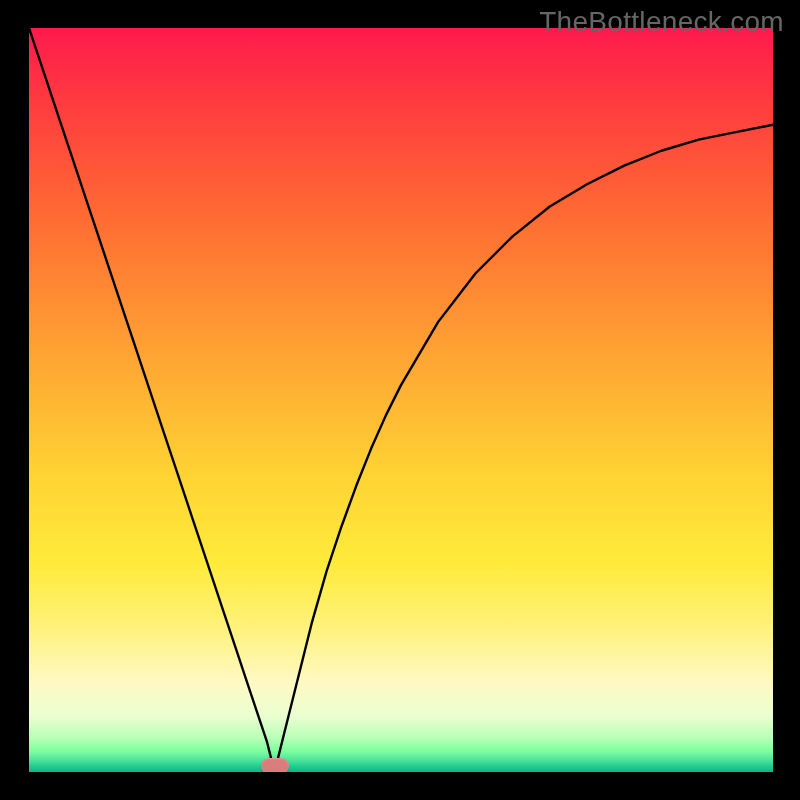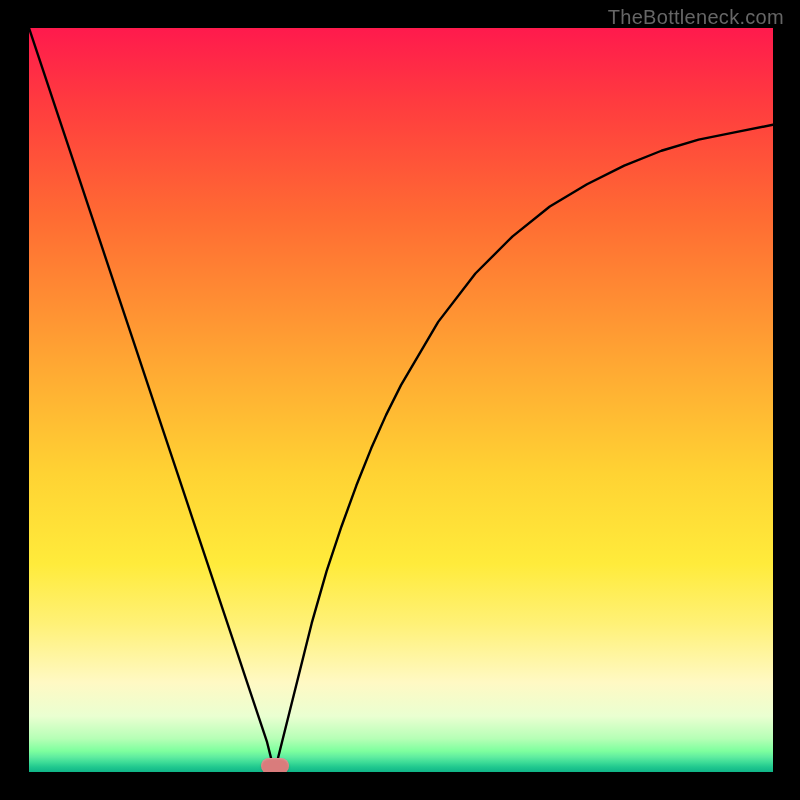--- a/index.html
+++ b/index.html
@@ -46,21 +46,21 @@
       #5feca0 98%,
       #3ddc97 98.7%,
       #22c98f 99.3%,
       #0fb587 100%);
   }
   .watermark {
     position: absolute;
     top: 6px;
     right: 16px;
     color: #666;
-    font-size: 20px;
+    font-size: 28px;
     font-weight: 500;
     letter-spacing: 0.3px;
     user-select: none;
   }
   svg.curve {
     position: absolute;
     inset: 0;
   }
   .marker {
     position: absolute;

